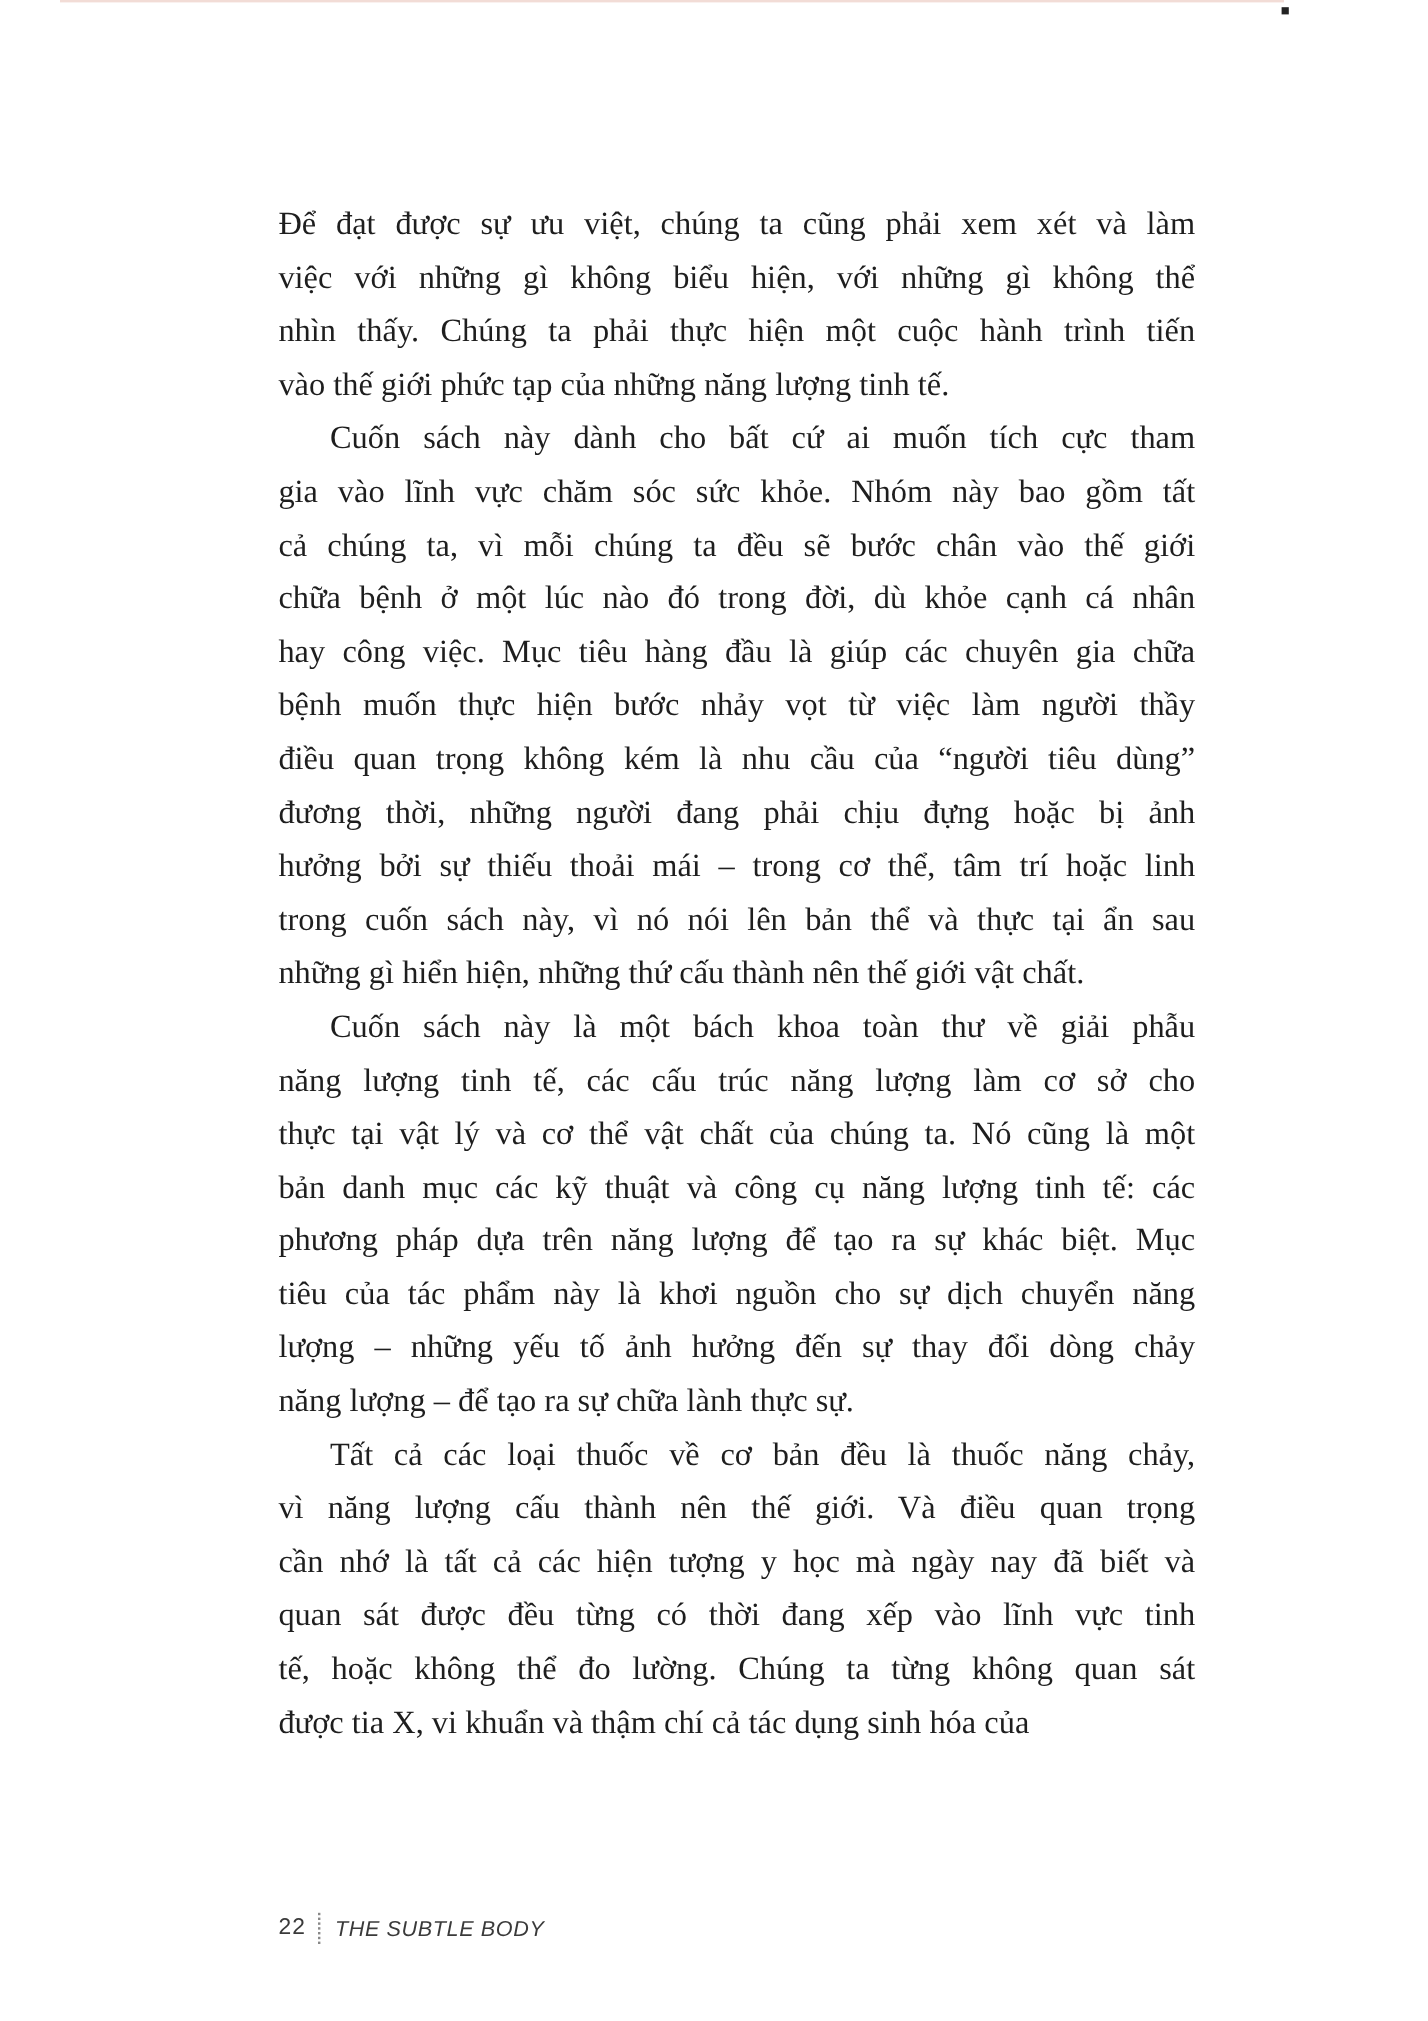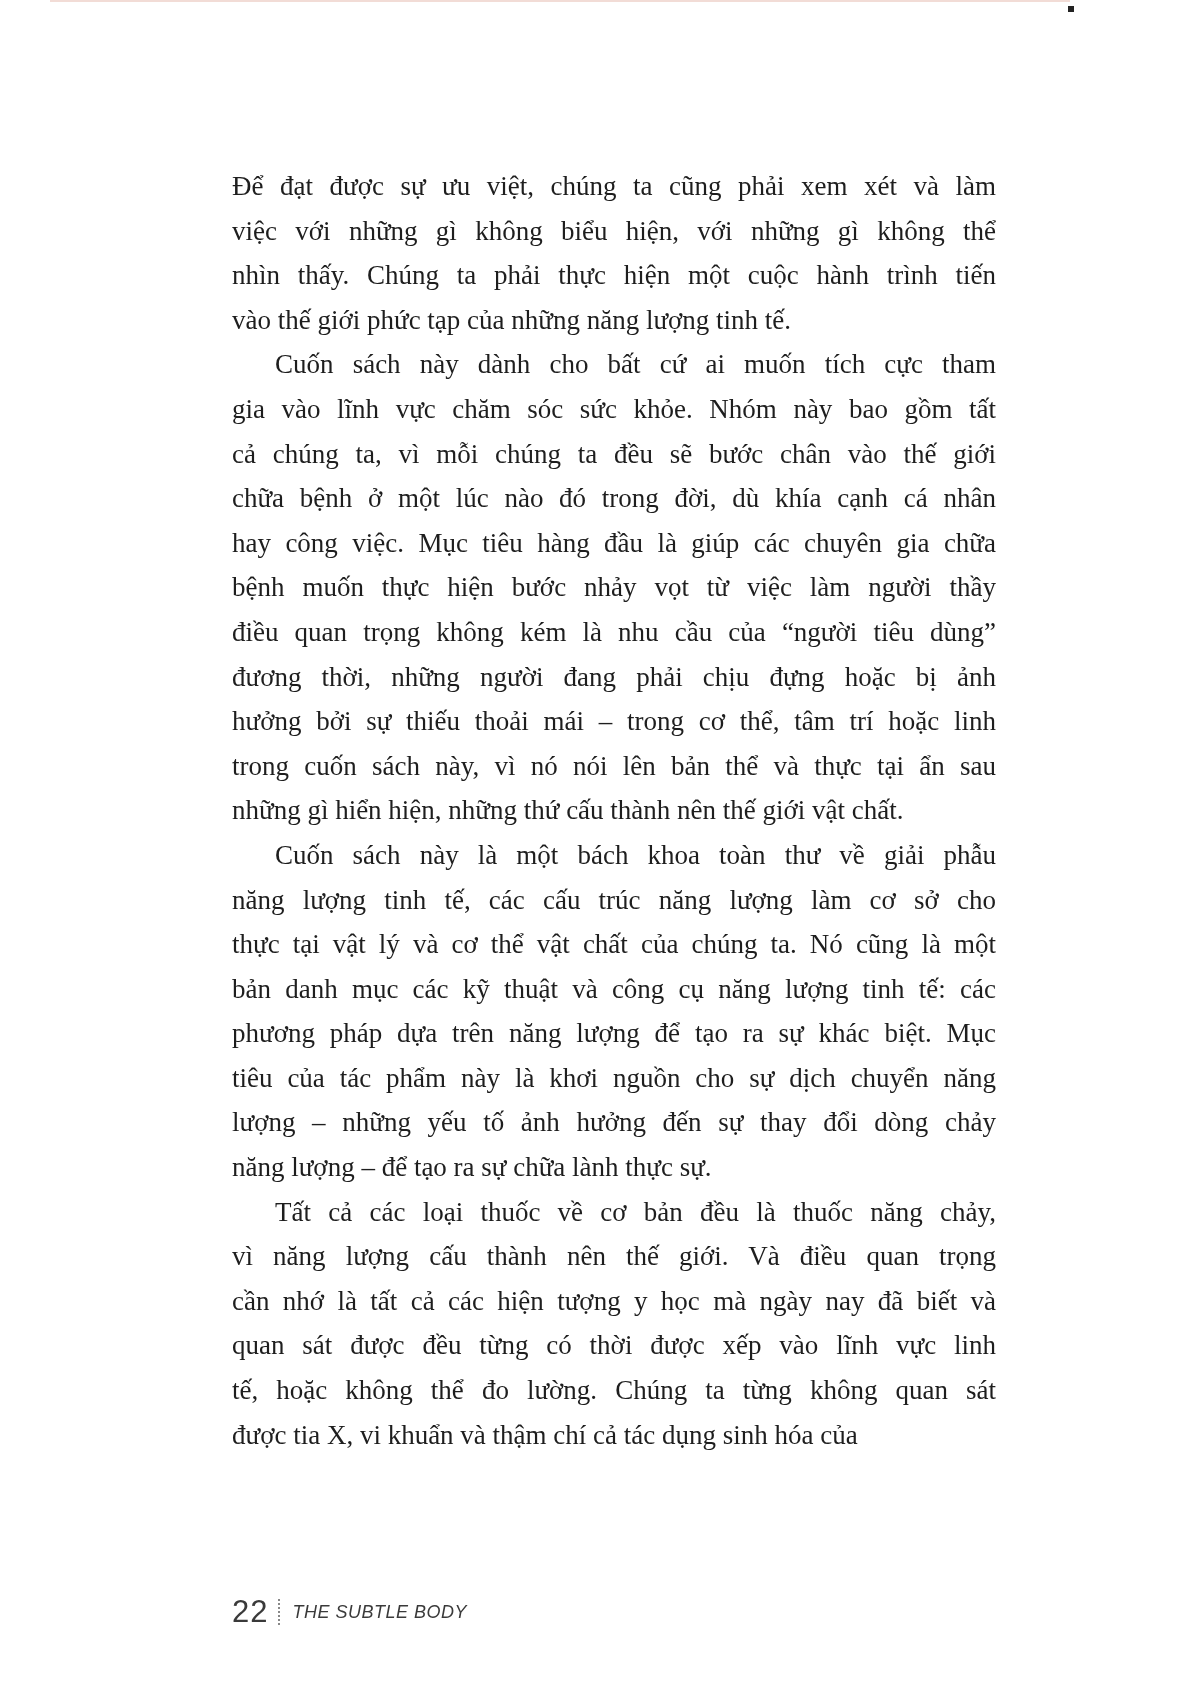--- a/index.html
+++ b/index.html
@@ -8,21 +8,21 @@
   .topedge{position:absolute;left:50px;top:0;width:1020px;height:2px;background:#f2dcd6;}
   .corner{position:absolute;left:1068px;top:6px;width:6px;height:6px;background:#222;}
   .body-text{position:absolute;left:232px;top:132px;width:764px;font-size:27px;line-height:44.6px;margin-top:32px;}
   .line{display:block;white-space:nowrap;text-align:justify;text-align-last:justify;height:44.6px;}
   .line.last{text-align-last:left;}
   .line.indent{padding-left:43px;}
   .para{margin:0 0 0 0;}
   .para + .para{margin-top:0;}
   em{font-style:italic;}
   .footer{position:absolute;left:232px;top:1594px;display:flex;align-items:center;font-family:"Liberation Sans","DejaVu Sans",sans-serif;color:#3a3a3a;}
-  .pgnum{font-size:31px;letter-spacing:1px;}
+  .pgnum{font-size:19px;letter-spacing:1px;}
   .sep{width:0;height:26px;border-left:2px dotted #888;margin:0 12px 0 10px;}
   .booktitle{font-size:18px;letter-spacing:0.5px;font-style:italic;}
 </style>
 </head>
 <body>
 
 <div class="page">
   <div class="topedge"></div>
   <div class="corner"></div>
 
@@ -30,21 +30,21 @@
       <div class="para">
         <span class="line">Để đạt được sự ưu việt, chúng ta cũng phải xem xét và làm</span>
         <span class="line">việc với những gì không biểu hiện, với những gì không thể</span>
         <span class="line">nhìn thấy. Chúng ta phải thực hiện một cuộc hành trình tiến</span>
         <span class="line last">vào thế giới phức tạp của những năng lượng tinh tế.</span>
       </div>
       <div class="para">
         <span class="line indent">Cuốn sách này dành cho bất cứ ai muốn tích cực tham</span>
         <span class="line">gia vào lĩnh vực chăm sóc sức khỏe. Nhóm này bao gồm tất</span>
         <span class="line">cả chúng ta, vì mỗi chúng ta đều sẽ bước chân vào thế giới</span>
-        <span class="line">chữa bệnh ở một lúc nào đó trong đời, dù khía cạnh cá nhân</span>
+        <span class="line">chữa bệnh ở một lúc nào đó trong đời, dù khỏe cạnh cá nhân</span>
         <span class="line">hay công việc. Mục tiêu hàng đầu là giúp các chuyên gia chữa</span>
         <span class="line">bệnh muốn thực hiện bước nhảy vọt từ việc làm người thầy</span>
         <span class="line">điều quan trọng không kém là nhu cầu của “người tiêu dùng”</span>
         <span class="line">đương thời, những người đang phải chịu đựng hoặc bị ảnh</span>
         <span class="line">hưởng bởi sự thiếu thoải mái – trong cơ thể, tâm trí hoặc linh</span>
         <span class="line">trong cuốn sách này, vì nó nói lên bản thể và thực tại ẩn sau</span>
         <span class="line last">những gì hiển hiện, những thứ cấu thành nên thế giới vật chất.</span>
       </div>
       <div class="para">
         <span class="line indent">Cuốn sách này là một bách khoa toàn thư về giải phẫu</span>
@@ -53,21 +53,21 @@
         <span class="line">bản danh mục các kỹ thuật và công cụ năng lượng tinh tế: các</span>
         <span class="line">phương pháp dựa trên năng lượng để tạo ra sự khác biệt. Mục</span>
         <span class="line">tiêu của tác phẩm này là khơi nguồn cho sự dịch chuyển năng</span>
         <span class="line">lượng – những yếu tố ảnh hưởng đến sự thay đổi dòng chảy</span>
         <span class="line last">năng lượng – để tạo ra sự chữa lành thực sự.</span>
       </div>
       <div class="para">
         <span class="line indent">Tất cả các loại thuốc về cơ bản đều là thuốc năng chảy,</span>
         <span class="line">vì năng lượng cấu thành nên thế giới. Và điều quan trọng</span>
         <span class="line">cần nhớ là tất cả các hiện tượng y học mà ngày nay đã biết và</span>
-        <span class="line">quan sát được đều từng có thời được xếp vào lĩnh vực linh</span>
+        <span class="line">quan sát được đều từng có thời đang xếp vào lĩnh vực tinh</span>
         <span class="line">tế, hoặc không thể đo lường. Chúng ta từng không quan sát</span>
         <span class="line last">được tia X, vi khuẩn và thậm chí cả tác dụng sinh hóa của</span>
       </div>
     </div>
 
   <div class="footer">
     <span class="pgnum">22</span>
     <span class="sep"></span>
     <span class="booktitle">THE SUBTLE BODY</span>
   </div>

